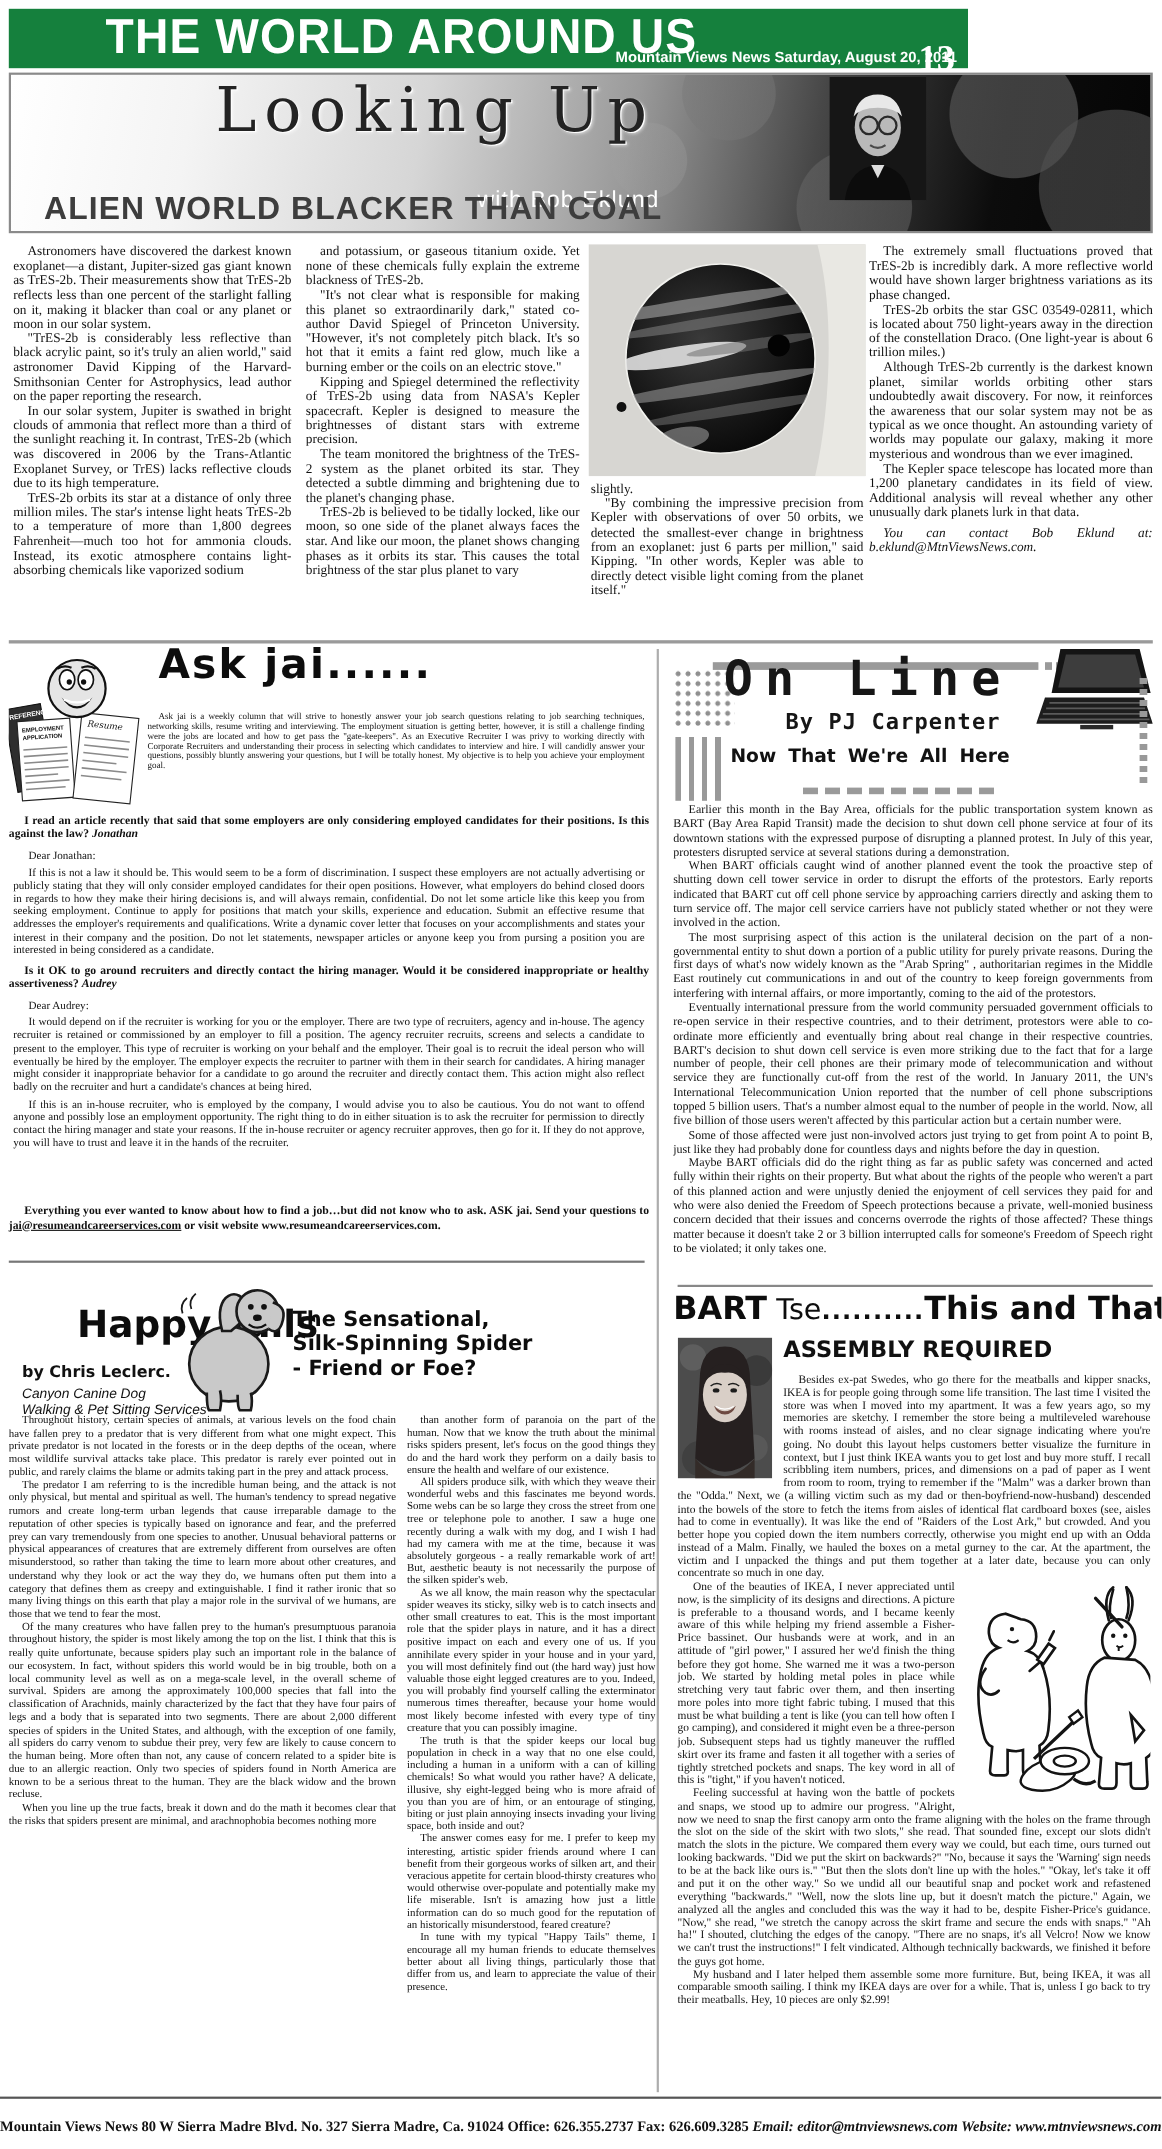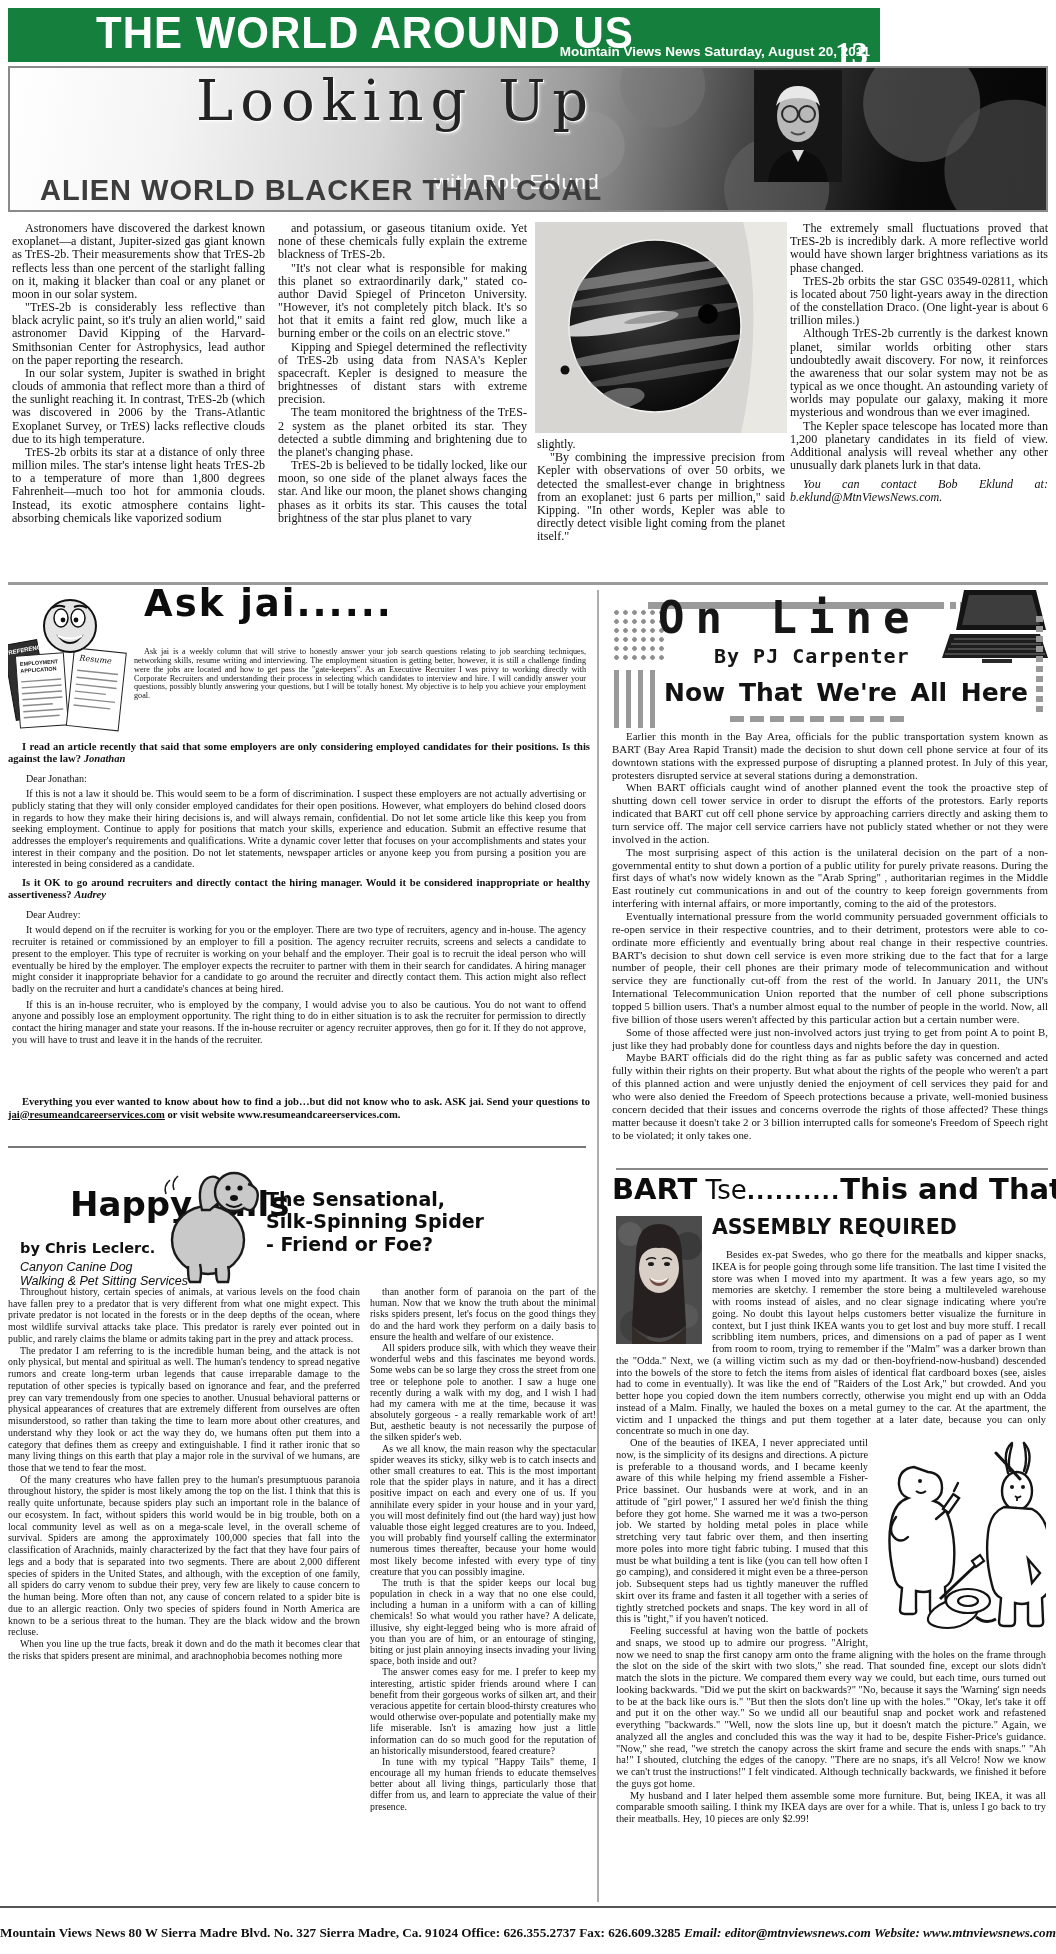--- a/index.html
+++ b/index.html
@@ -78,21 +78,21 @@
   .ol-title{position:absolute;left:46px;top:2px;font-family:"DejaVu Sans Mono",monospace;
             font-weight:bold;font-size:44px;letter-spacing:11px;color:#161616;white-space:nowrap;}
   .ol-byline{position:absolute;left:102px;top:54px;font-family:"DejaVu Sans Mono",monospace;
              font-weight:bold;font-size:20px;letter-spacing:1px;color:#161616;white-space:nowrap;}
   .ol-laptop{position:absolute;left:330px;top:-2px;}
   .ol-vbars{position:absolute;left:2px;top:80px;width:42px;height:58px;
       background:repeating-linear-gradient(90deg,#999 0 5px,transparent 5px 12px);}
   .ol-rdash{position:absolute;left:424px;top:26px;width:7px;height:96px;
       background:repeating-linear-gradient(180deg,#999 0 6px,transparent 6px 10px);}
   .ol-headline{position:absolute;left:52px;top:88px;font-family:"DejaVu Sans",sans-serif;
-               font-weight:bold;font-size:25px;color:#121212;word-spacing:5px;white-space:nowrap;}
+               font-weight:bold;font-size:17px;color:#121212;word-spacing:5px;white-space:nowrap;}
   .ol-deco{position:absolute;left:118px;top:126px;width:180px;height:6px;
       background:repeating-linear-gradient(90deg,#9a9a9a 0 14px,transparent 14px 20px);}
   .ol-body{position:absolute;left:0;top:140px;width:436px;height:436px;overflow:hidden;
            font-size:10.9px;line-height:1.18;}
   .ol-body p{margin:0;text-indent:14px;text-align:justify;}
 
   
   #happytails{left:8px;top:1156px;width:582px;height:748px;}
   .ht-title{position:absolute;left:62px;top:28px;font-family:"DejaVu Sans",sans-serif;
             font-weight:bold;font-size:34px;color:#0d0d0d;white-space:nowrap;}

